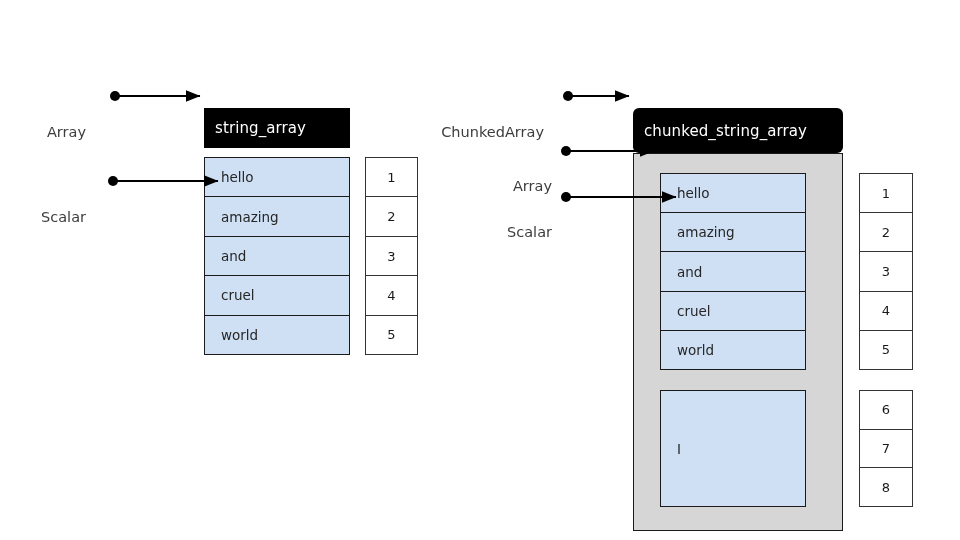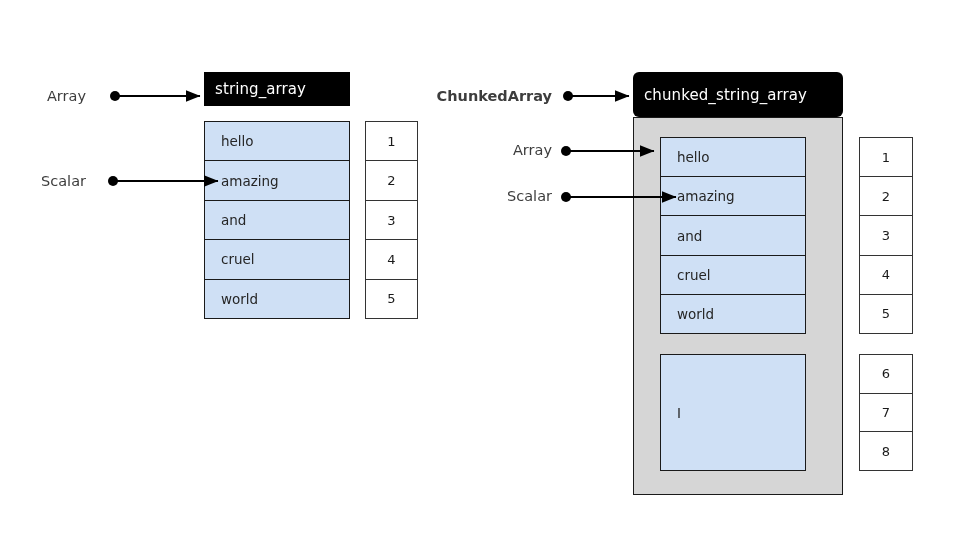--- a/index.html
+++ b/index.html
@@ -16,21 +16,21 @@
   }
 
   #canvas {
     position: absolute;
     left: 0; top: 0;
     width: 960px;
     height: 540px;
   }
 
   
-  .abs { position: absolute; box-sizing: border-box; }
+  .abs { position: absolute; box-sizing: border-box; margin-top: 36px; }
 
   
   .header-bar {
     background: #000000;
     color: #ffffff;
     display: flex;
     align-items: center;
     padding-left: 11px;
     font-size: 15px;
     letter-spacing: 0.1px;
@@ -103,39 +103,39 @@
 </style>
 </head>
 <body>
 
 <div id="canvas">
 
   <div class="abs annot-label" style="left:10px; top:89px; width:76px;">Array</div>
 
   <div class="abs annot-label" style="left:10px; top:174px; width:76px;">Scalar</div>
 
-  <div class="abs header-bar" style="left:204px; top:72px; width:146px; height:34px;">string_array</div>
+  <div class="abs header-bar" style="left:204px; top:72px; width:146px; height:40px;">string_array</div>
 
   <div class="abs value-col" style="left:204px; top:121px; width:146px; height:198px;">
     <div class="value-cell">hello</div>
     <div class="value-cell">amazing</div>
     <div class="value-cell">and</div>
     <div class="value-cell">cruel</div>
     <div class="value-cell">world</div>
   </div>
 
   <div class="abs index-col" style="left:365px; top:121px; width:53px; height:198px;">
     <div class="index-cell">1</div>
     <div class="index-cell">2</div>
     <div class="index-cell">3</div>
     <div class="index-cell">4</div>
     <div class="index-cell">5</div>
   </div>
 
-  <div class="abs annot-label" style="left:400px; top:89px; width:152px;font-weight:bold;">ChunkedArray</div>
+  <div class="abs annot-label" style="left:392px; top:89px; width:152px;">ChunkedArray</div>
 
   <div class="abs annot-label" style="left:440px; top:143px; width:112px;">Array</div>
 
   <div class="abs annot-label" style="left:440px; top:189px; width:112px;">Scalar</div>
 
   <div class="abs header-bar" style="left:633px; top:72px; width:210px; height:45px;border-radius:6px;">chunked_string_array</div>
 
   <div class="abs chunk-container" style="left:633px; top:117px; width:210px; height:378px;"></div>
 
   <div class="abs value-col" style="left:660px; top:137px; width:146px; height:197px;">

